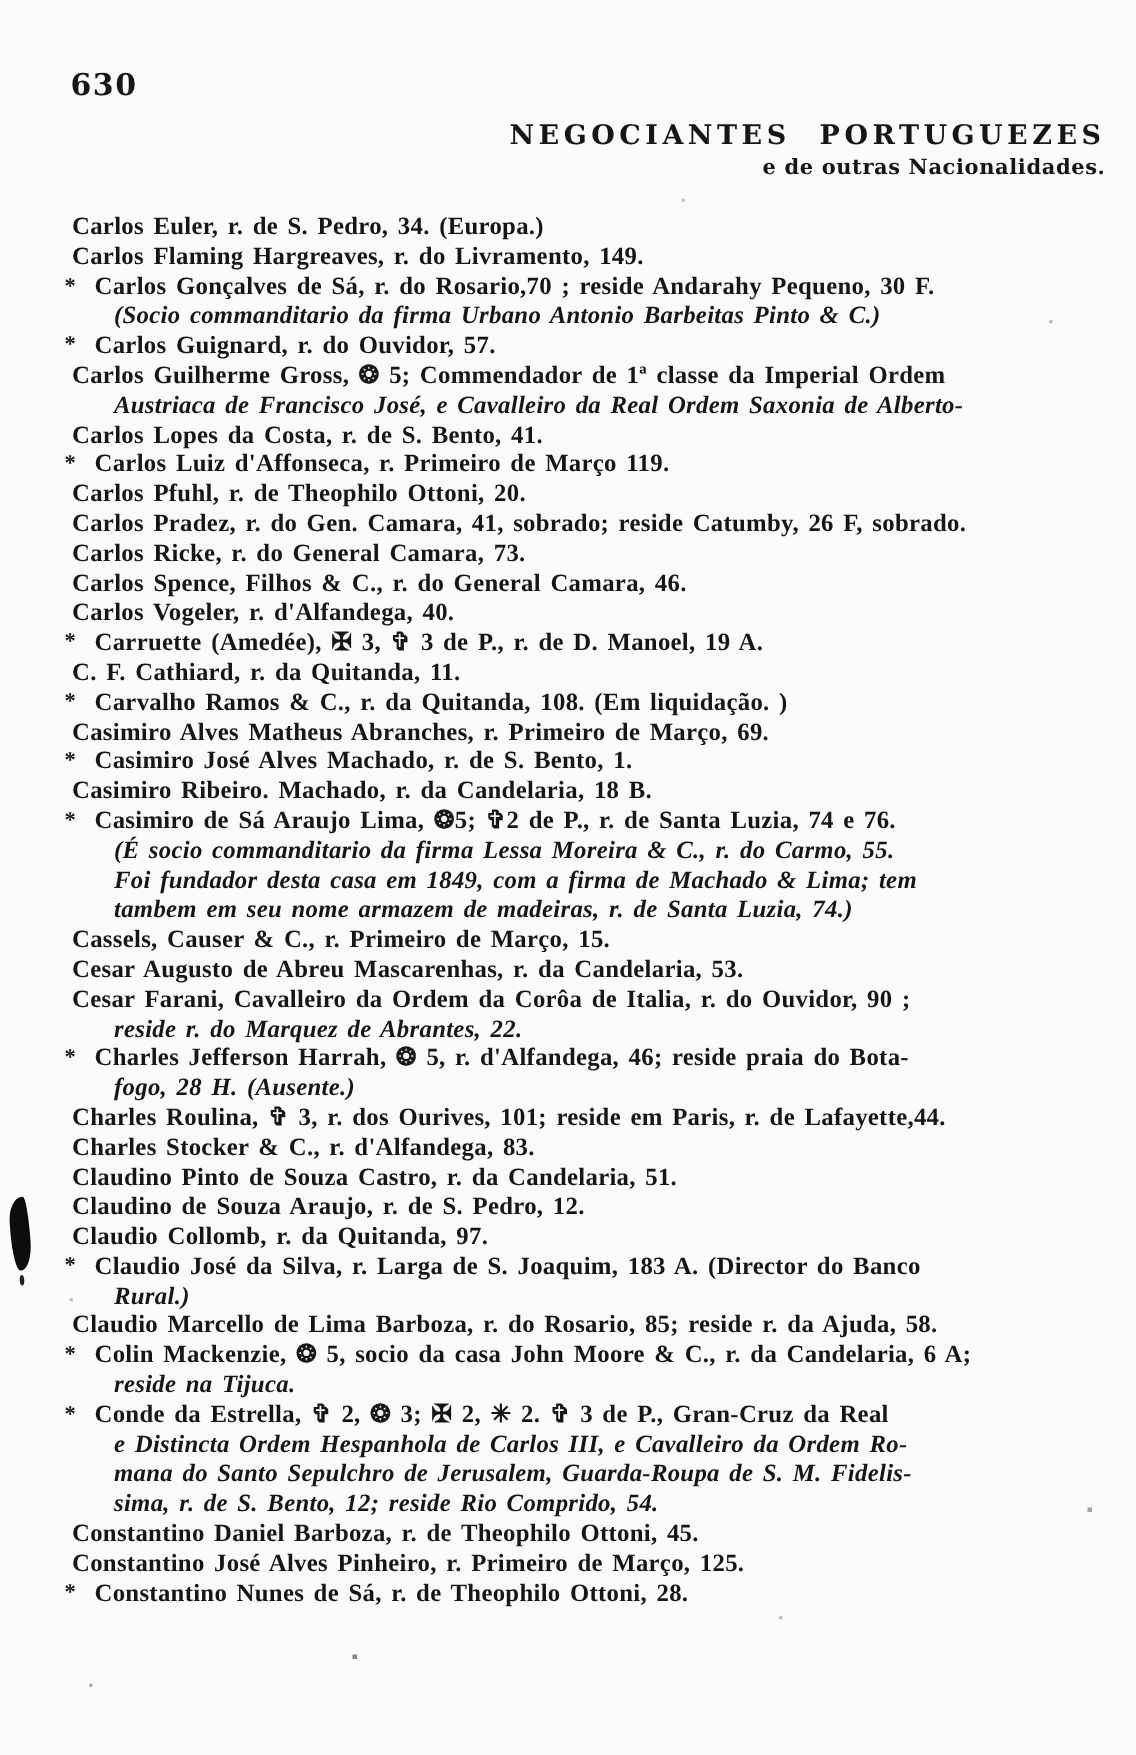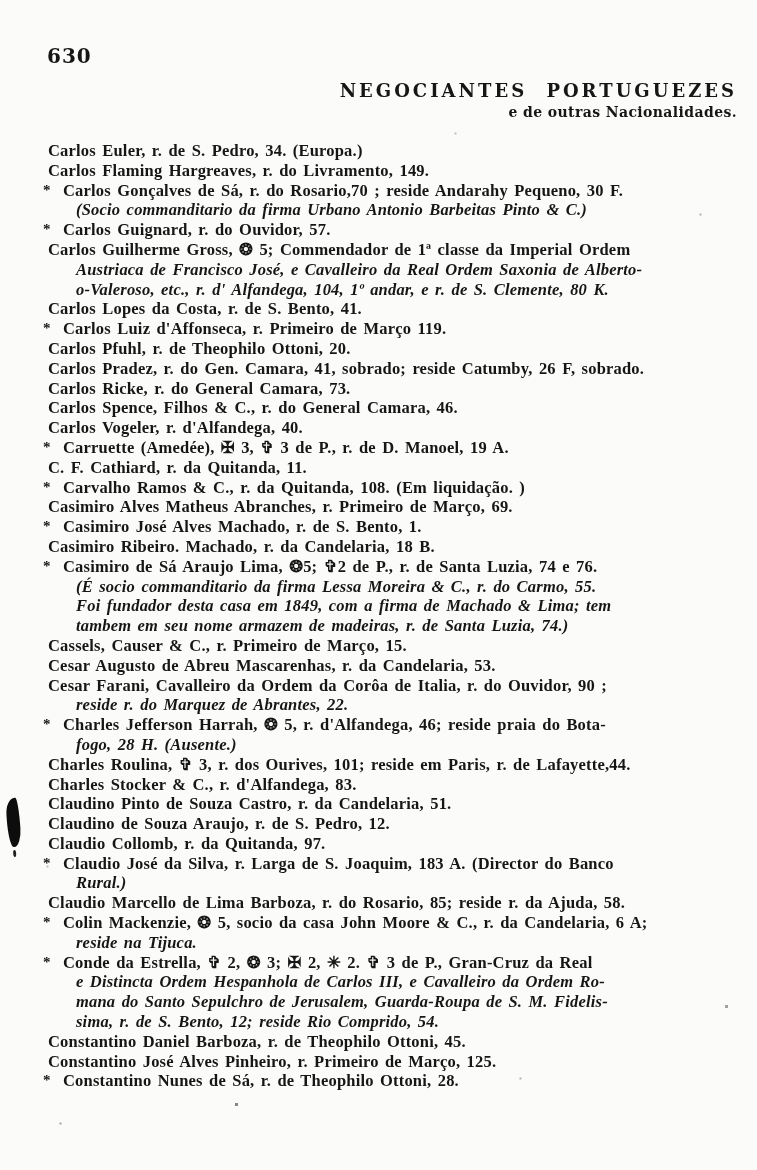--- a/index.html
+++ b/index.html
@@ -132,21 +132,20 @@
   </div>
 
   <div class="lines">
       <div class="line entry"><span>Carlos Euler, r. de S. Pedro, 34. (Europa.)</span></div>
       <div class="line entry"><span>Carlos Flaming Hargreaves, r. do Livramento, 149.</span></div>
       <div class="line entry"><span class="star">*</span><span>Carlos Gonçalves de Sá, r. do Rosario,70 ; reside Andarahy Pequeno, 30 F.</span></div>
       <div class="line cont"><span>(Socio commanditario da firma Urbano Antonio Barbeitas Pinto &amp; C.)</span></div>
       <div class="line entry"><span class="star">*</span><span>Carlos Guignard, r. do Ouvidor, 57.</span></div>
       <div class="line entry"><span>Carlos Guilherme Gross, ❂ 5; Commendador de 1ª classe da Imperial Ordem</span></div>
       <div class="line cont"><span>Austriaca de Francisco José, e Cavalleiro da Real Ordem Saxonia de Alberto-</span></div>
-      <div class="line cont"><span>o-Valeroso, etc., r. d' Alfandega, 104, 1º andar, e r. de S. Clemente, 80 K.</span></div>
       <div class="line entry"><span>Carlos Lopes da Costa, r. de S. Bento, 41.</span></div>
       <div class="line entry"><span class="star">*</span><span>Carlos Luiz d'Affonseca, r. Primeiro de Março 119.</span></div>
       <div class="line entry"><span>Carlos Pfuhl, r. de Theophilo Ottoni, 20.</span></div>
       <div class="line entry"><span>Carlos Pradez, r. do Gen. Camara, 41, sobrado; reside Catumby, 26 F, sobrado.</span></div>
       <div class="line entry"><span>Carlos Ricke, r. do General Camara, 73.</span></div>
       <div class="line entry"><span>Carlos Spence, Filhos &amp; C., r. do General Camara, 46.</span></div>
       <div class="line entry"><span>Carlos Vogeler, r. d'Alfandega, 40.</span></div>
       <div class="line entry"><span class="star">*</span><span>Carruette (Amedée), ✠ 3, ✞ 3 de P., r. de D. Manoel, 19 A.</span></div>
       <div class="line entry"><span>C. F. Cathiard, r. da Quitanda, 11.</span></div>
       <div class="line entry"><span class="star">*</span><span>Carvalho Ramos &amp; C., r. da Quitanda, 108. (Em liquidação. )</span></div>

